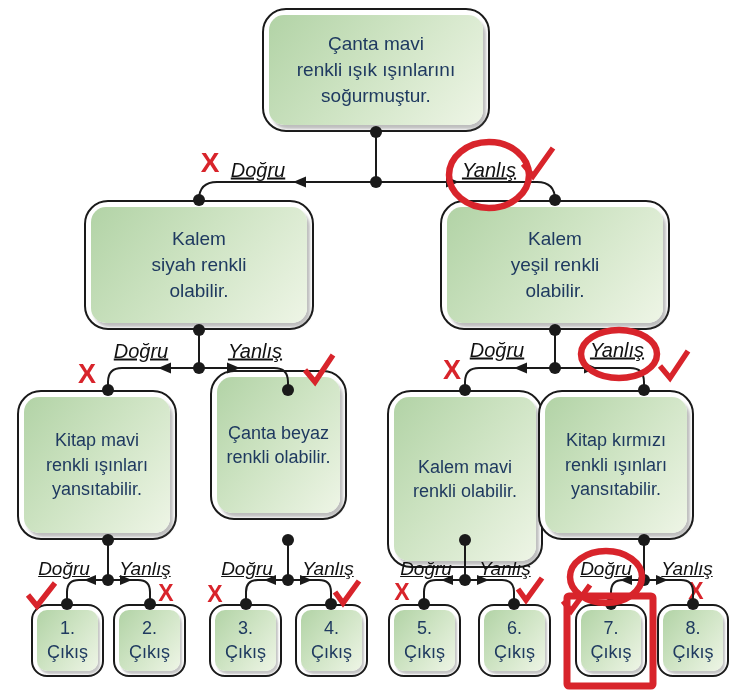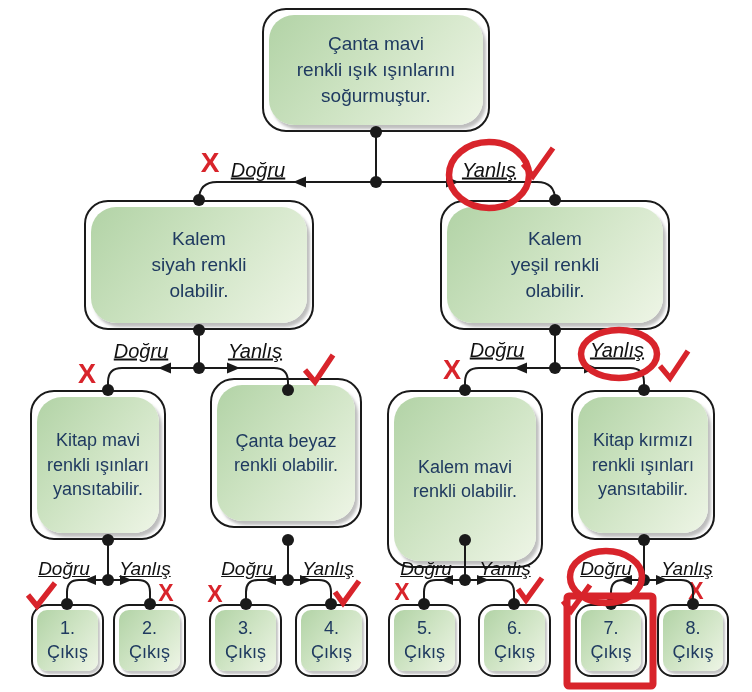--- a/index.html
+++ b/index.html
@@ -5,21 +5,21 @@
   html,body{margin:0;padding:0;background:#ffffff;}
   .stage{
     position:relative;width:752px;height:692px;background:#ffffff;
     font-family:"Liberation Sans",sans-serif;overflow:hidden;
   }
   .node{
     position:absolute;box-sizing:border-box;background:#ffffff;
     border:2.6px solid var(--box-border);border-radius:24px;padding:5px;
   }
   .node .fill{
-    width:100%;height:100%;box-sizing:border-box;border-radius:25px;
+    width:100%;height:100%;box-sizing:border-box;border-radius:15px;
     background:linear-gradient(128deg,var(--box-gradient-start) 0%,#cde3c2 45%,var(--box-gradient-end) 100%);
     box-shadow:3px 4px 3px rgba(110,110,110,.45);
     display:flex;align-items:center;justify-content:center;
   }
   .node-text{
     white-space:pre-line;text-align:center;color:var(--box-text);
     font-size:19px;line-height:1.36;
   }
   .node.leaf .node-text{font-size:18px;}
   .node.exit{border-radius:16px;padding:4px;border-width:2.4px;}
@@ -64,43 +64,43 @@
   </div>
 
   <div class="node" style="left:440px;top:200px;width:230px;height:130px">
     <div class="fill">
       <span class="node-text">Kalem
 yeşil renkli
 olabilir.</span>
     </div>
   </div>
 
-  <div class="node leaf" style="left:30px;top:390px;width:136px;height:150px">
+  <div class="node leaf" style="left:17px;top:390px;width:160px;height:150px">
     <div class="fill">
       <span class="node-text">Kitap mavi
 renkli ışınları
 yansıtabilir.</span>
     </div>
   </div>
 
-  <div class="node leaf" style="left:210px;top:378px;width:152px;height:150px">
+  <div class="node leaf" style="left:210px;top:370px;width:137px;height:150px">
     <div class="fill">
       <span class="node-text">Çanta beyaz
 renkli olabilir.</span>
     </div>
   </div>
 
   <div class="node leaf" style="left:387px;top:390px;width:156px;height:178px">
     <div class="fill">
       <span class="node-text">Kalem mavi
 renkli olabilir.</span>
     </div>
   </div>
 
-  <div class="node leaf" style="left:571px;top:390px;width:144px;height:150px">
+  <div class="node leaf" style="left:538px;top:390px;width:156px;height:150px">
     <div class="fill">
       <span class="node-text">Kitap kırmızı
 renkli ışınları
 yansıtabilir.</span>
     </div>
   </div>
 
   <div class="node exit" style="left:31px;top:604px;width:73px;height:73px">
     <div class="fill">
         <span class="node-text">1.

